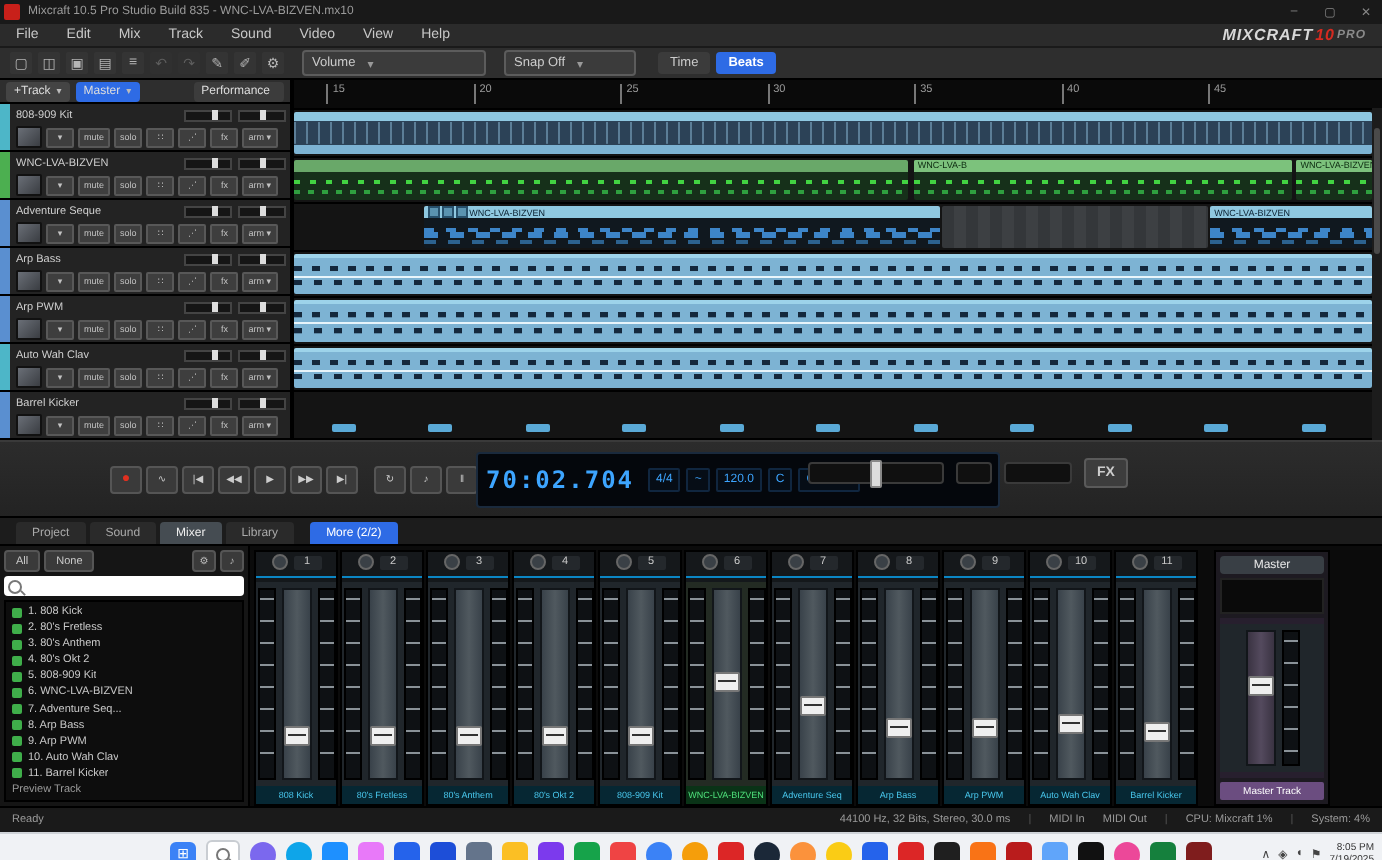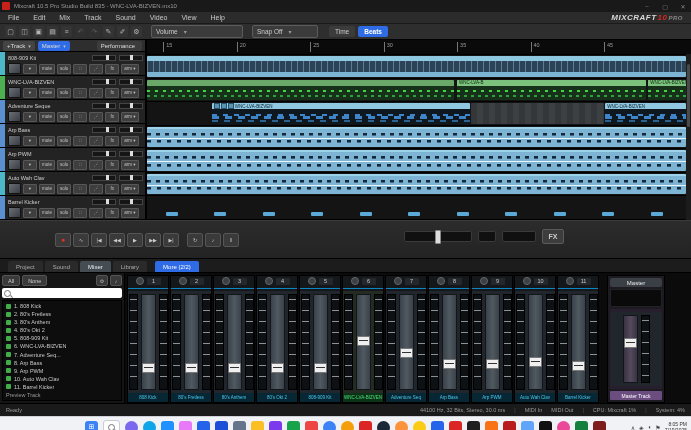--- a/index.html
+++ b/index.html
@@ -460,20 +460,28 @@
         <span class="tpb">∿</span>
         <span class="tpb">|◀</span>
         <span class="tpb">◀◀</span>
         <span class="tpb">▶</span>
         <span class="tpb">▶▶</span>
         <span class="tpb">▶|</span>
         <span class="tpb gap">↻</span>
         <span class="tpb">♪</span>
         <span class="tpb">‖</span>
       </div>
+    <div class="lcd">
+      <span class="lcd-time">70:02.704</span>
+      <span class="lcd-seg">4/4</span>
+      <span class="lcd-seg">~</span>
+      <span class="lcd-seg">120.0</span>
+      <span class="lcd-seg">C</span>
+      <span class="lcd-seg">CHROM</span>
+    </div>
     <div class="tright">
       <span class="mslider">
           <span class="mhandle"></span>
         </span>
       <span class="mbar" style="width:16px;"></span>
       <span class="mbar" style="width:32px;"></span>
       <span class="fxbtn">FX</span>
     </div>
   </div>
 

